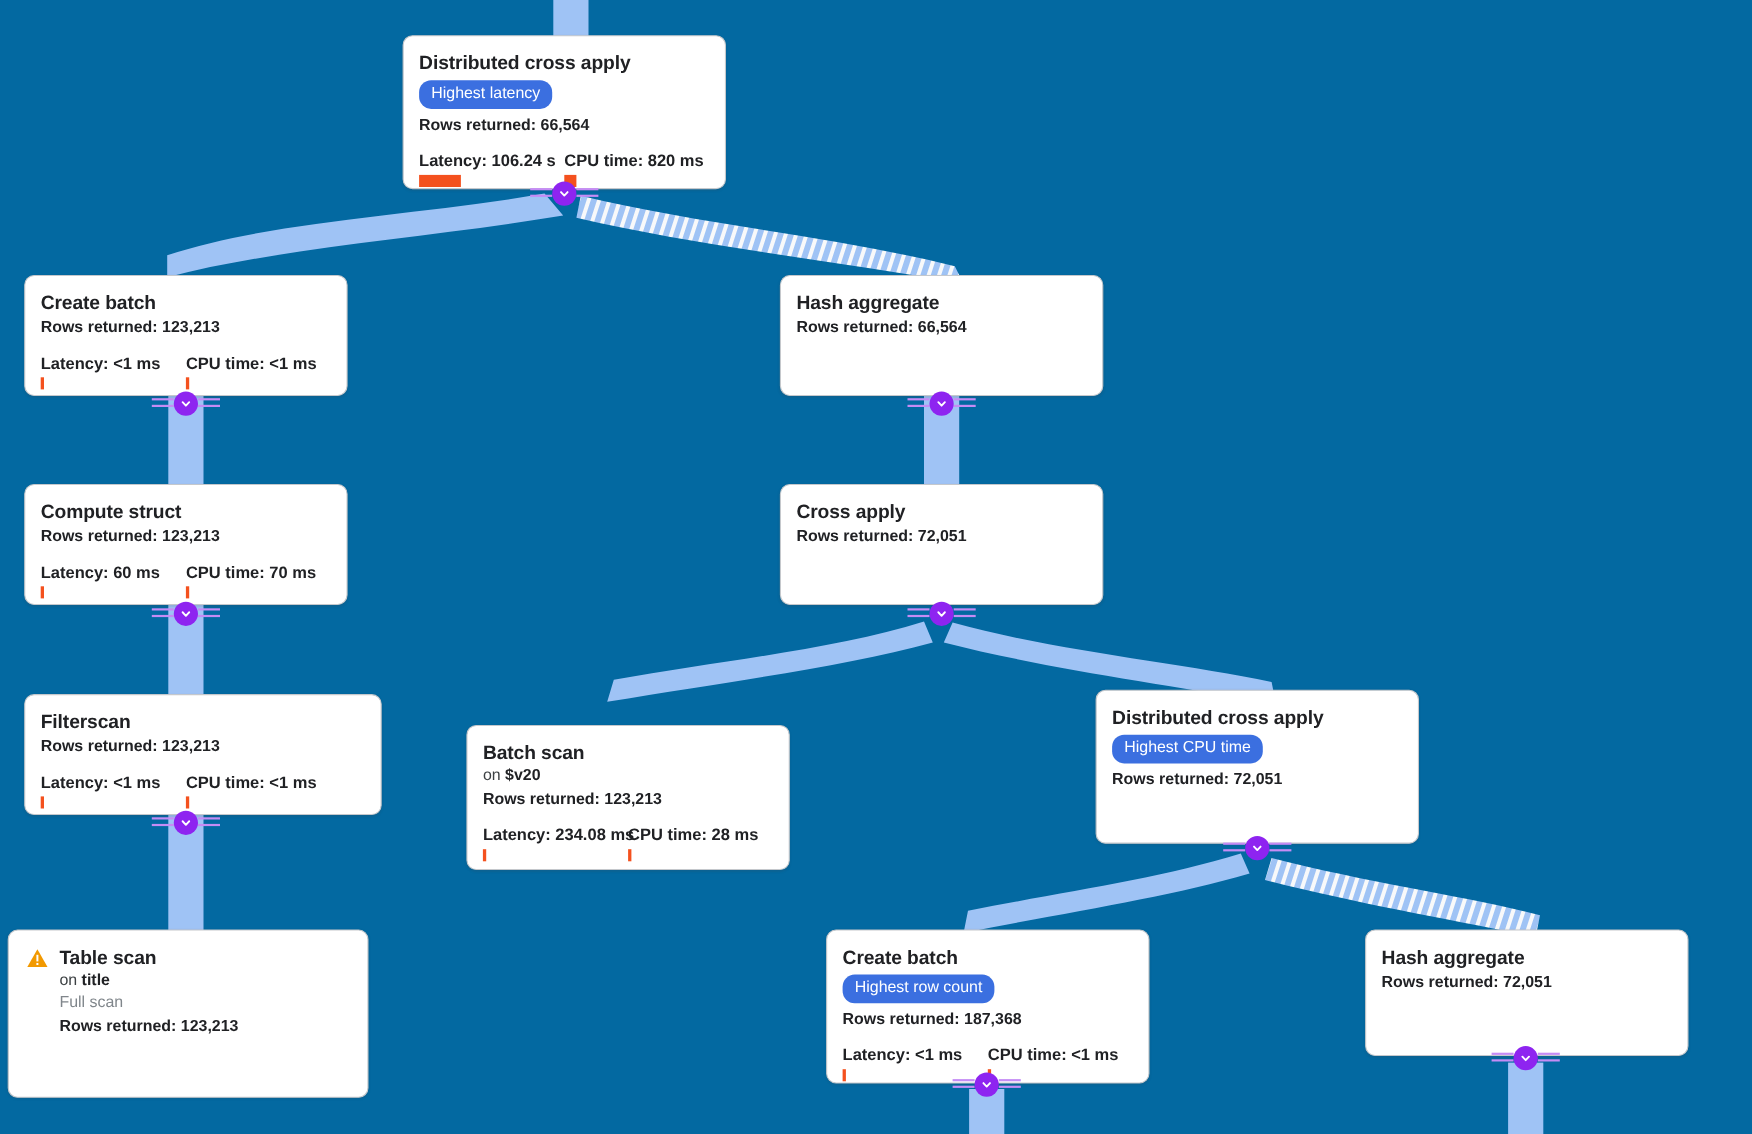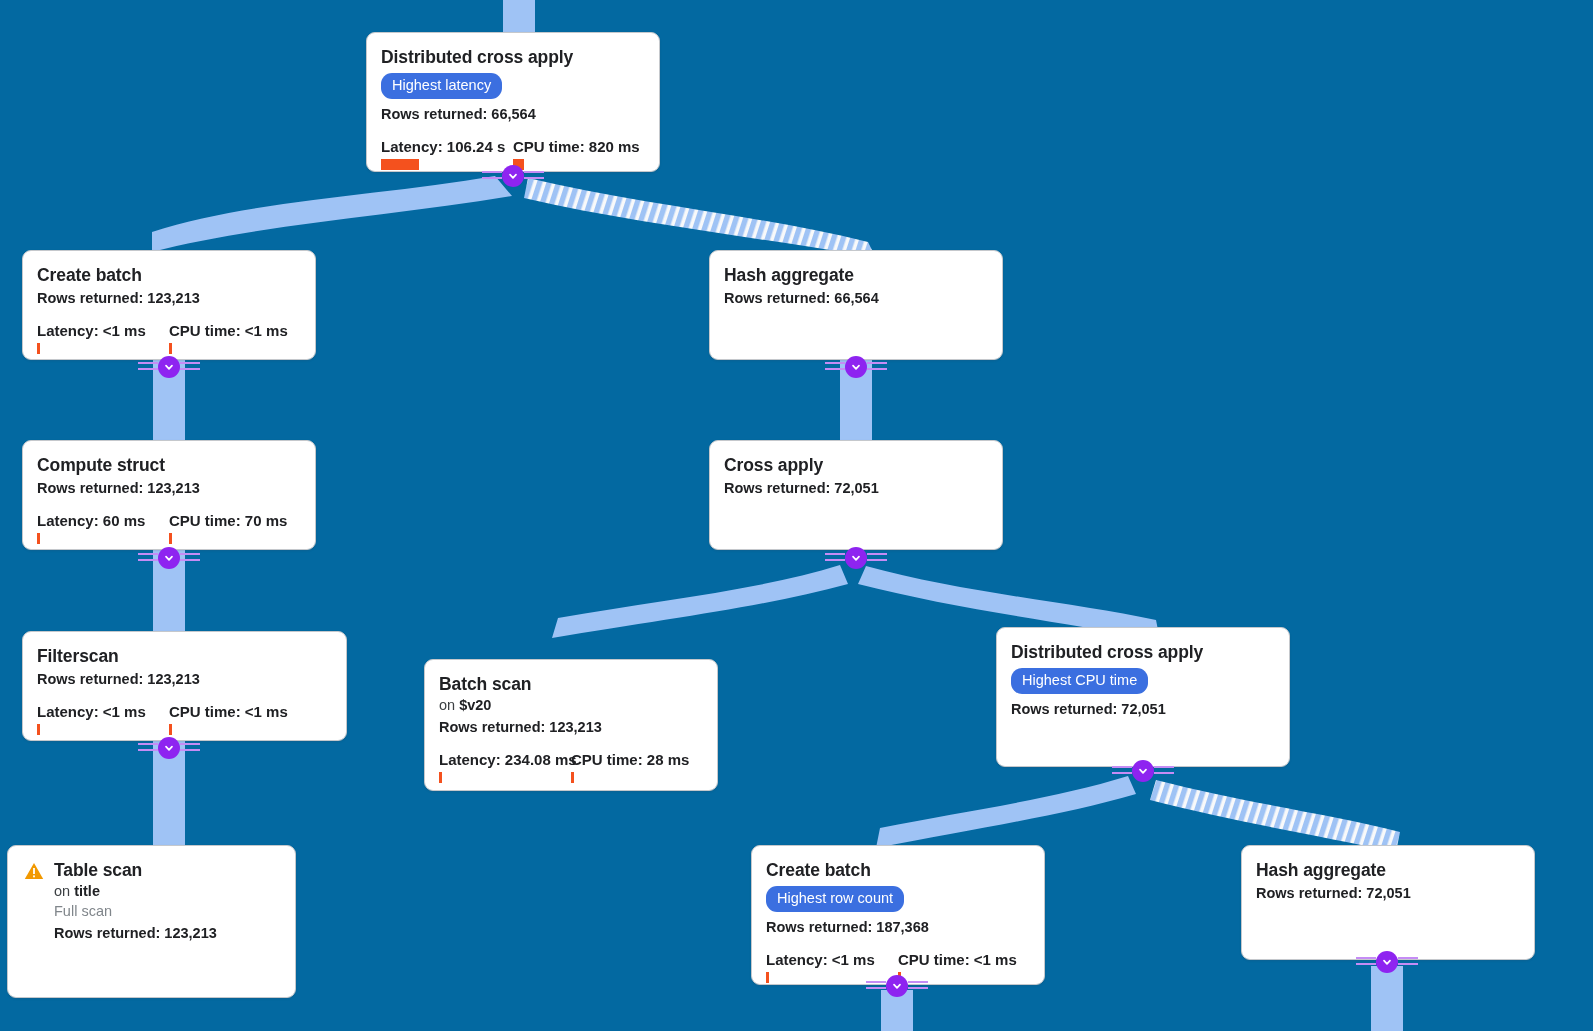--- a/index.html
+++ b/index.html
@@ -243,21 +243,21 @@
       </div>
     </div>
   </div>
 
   <div class="node" style="left:996px; top:627px; width:294px; height:140px;">
     <div class="node-title">Distributed cross apply</div>
     <div class="badge">Highest CPU time</div>
     <div class="rows">Rows returned: 72,051</div>
   </div>
 
-  <div class="node warn" style="left:7px; top:845px; width:289px; height:153px;">
+  <div class="node warn" style="left:7px; top:845px; width:328px; height:153px;">
     <span class="warn-icon">
       <svg width="20" height="18" viewBox="0 0 20 18">
         <path d="M10 1 L19.2 17 L0.8 17 Z" fill="#F29900"></path>
         <rect x="9.1" y="6" width="1.8" height="6" fill="#FFFFFF"></rect>
         <rect x="9.1" y="13.4" width="1.8" height="1.9" fill="#FFFFFF"></rect>
       </svg>
     </span>
     <div class="node-title">Table scan</div>
     <div class="node-sub"><span>on </span><b>title</b></div>
     <div class="node-sub muted">Full scan</div>

